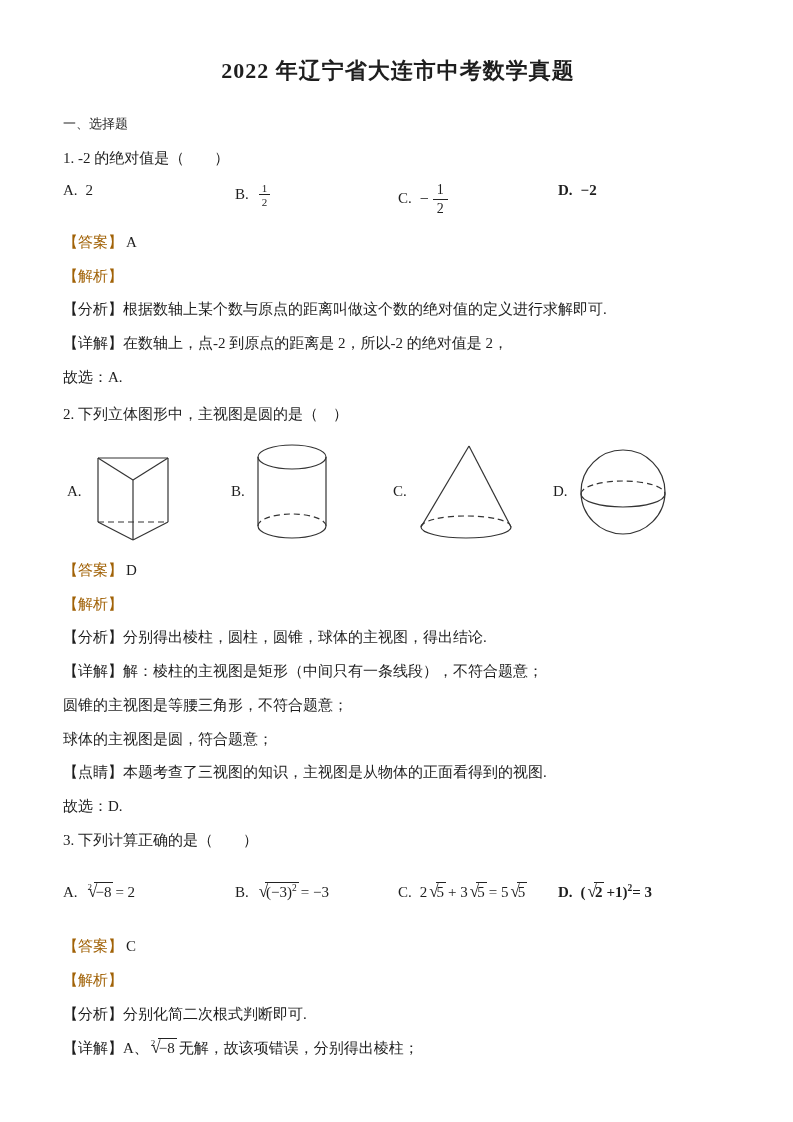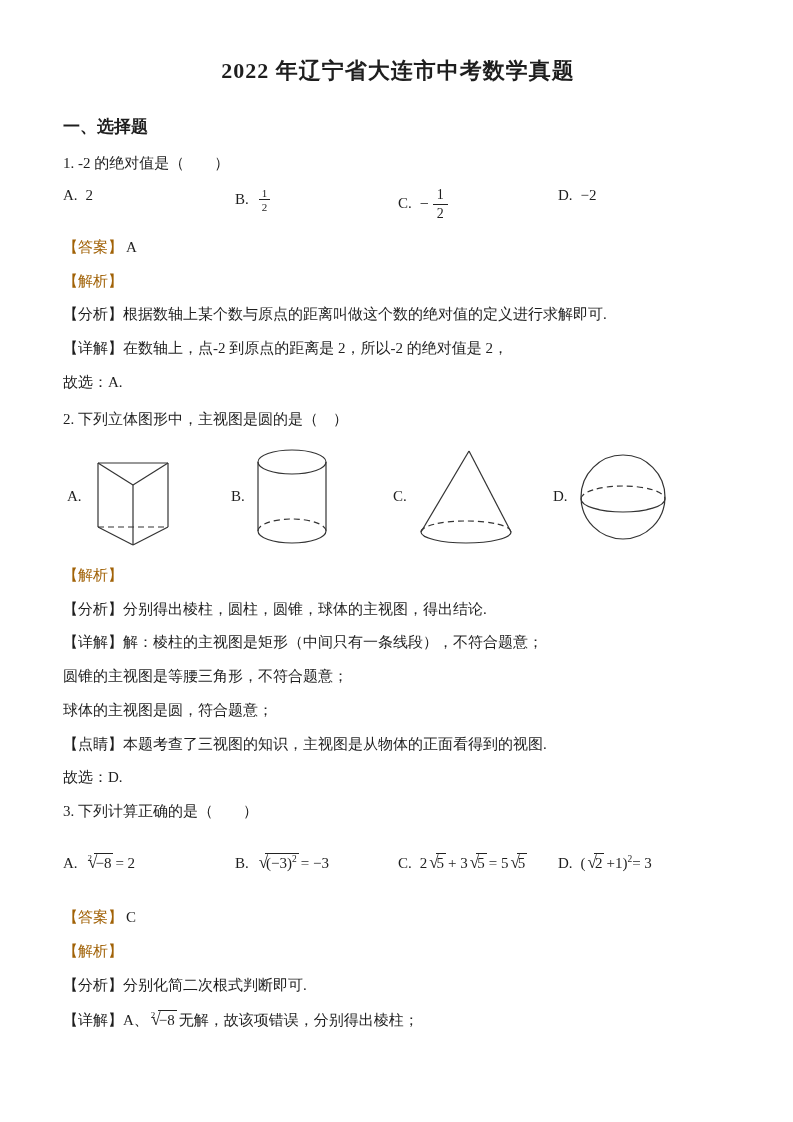--- a/index.html
+++ b/index.html
@@ -16,34 +16,34 @@
     overflow:hidden;
   }
   .doc-title {
     text-align:center;
     font-size:22px;
     font-weight:bold;
     letter-spacing:1px;
     margin-bottom:22px;
   }
   .section-heading {
-    font-size:17px;
-    font-weight:bold;
+    font-size:13px;
+    font-weight:normal;
     margin-bottom:15px;
     margin-top:29px;
   }
   .line { margin-bottom:13.5px; line-height:1.35; }
   .tag-blue { color:#a16207; }
   .ans-val { margin-left:3px; }
 
   
   .opt-row { position:relative; height:40px; margin-bottom:10px; }
   .opt-row .opt { position:absolute; top:0; white-space:nowrap; }
   .opt-label { margin-right:8px; }
-  .o1 { left:0; } .o2 { left:172px; } .o3 { left:335px; } .o4 { left:495px; }
+  .o1 { left:0; } .o2 { left:172px; } .o3 { left:335px; } .o4 { left:495px;font-weight:bold; }
 
   
   .frac {
     display:inline-flex; flex-direction:column;
     vertical-align:middle; text-align:center;
     font-size:11px; line-height:1.15; margin:0 2px;
   }
   .frac .num { border-bottom:1px solid #222; padding:0 3px 0; }
   .frac .den { padding-top:1px; }
   
@@ -158,20 +158,21 @@
       <svg width="90" height="96" viewBox="0 0 90 96">
         <g stroke="#333" stroke-width="1.2" fill="none">
           <circle cx="45" cy="48" r="42"></circle>
           <path d="M3,50 A42,13 0 0 0 87,50"></path>
           <path d="M3,50 A42,13 0 0 1 87,50" stroke-dasharray="6 4"></path>
         </g>
       </svg>
     </div>
   </div>
 
+  <p class="line"><span class="tag-blue">【答案】</span><span class="ans-val">D</span></p>
   <p class="line"><span class="tag-blue">【解析】</span></p>
   <p class="line"><span>【分析】</span><span>分别得出棱柱，圆柱，圆锥，球体的主视图，得出结论.</span></p>
   <p class="line"><span>【详解】</span><span>解：棱柱的主视图是矩形（中间只有一条线段），不符合题意；</span></p>
   <p class="line">圆锥的主视图是等腰三角形，不符合题意；</p>
   <p class="line">球体的主视图是圆，符合题意；</p>
   <p class="line"><span>【点睛】</span><span>本题考查了三视图的知识，主视图是从物体的正面看得到的视图.</span></p>
   <p class="line">故选：D.</p>
 
   <p class="line">3. 下列计算正确的是（　　）</p>
 

